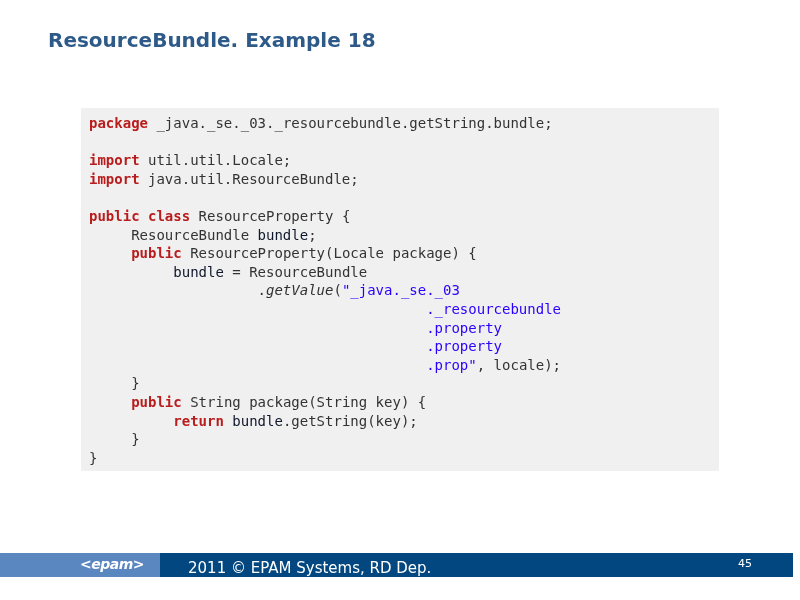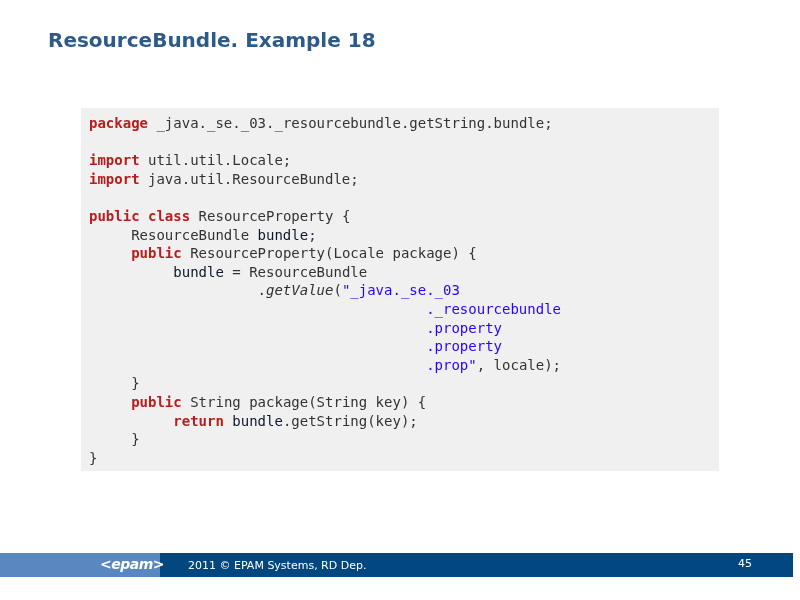--- a/index.html
+++ b/index.html
@@ -6,22 +6,22 @@
   body { width:800px; height:600px; background:#ffffff; position:relative; overflow:hidden; font-family:"DejaVu Sans", sans-serif; }
   .title { position:absolute; left:48px; top:28px; font-size:20px; font-weight:bold; color:#2e5a8a; letter-spacing:0px; margin:0; }
   .code-box { position:absolute; left:81px; top:108px; width:638px; height:363px; background:#f0f0f0; }
   .code { position:absolute; left:8px; top:6px; margin:0; font-family:"DejaVu Sans Mono", monospace; font-size:14px; line-height:18.6px; color:#333333; white-space:pre; }
   .kw { color:#b91c1c; font-weight:bold; }
   .fld { color:#0f172a; }
   .str { color:#2a00ff; }
   .it { font-style:italic; }
   .footer-left { position:absolute; left:0; top:553px; width:160px; height:24px; background:#5b87c0; }
   .footer-right { position:absolute; left:160px; top:553px; width:633px; height:24px; background:#02477f; }
-  .logo { position:absolute; left:80px; top:556px; color:#ffffff; font-weight:bold; font-style:italic; font-size:14px; font-family:"DejaVu Sans", sans-serif; letter-spacing:-0.5px;margin-left:20px; }
-  .copyright { position:absolute; left:188px; top:559px; color:#ffffff; font-size:11px; font-family:"DejaVu Sans", sans-serif; }
+  .logo { position:absolute; left:80px; top:556px; color:#ffffff; font-weight:bold; font-style:italic; font-size:14px; font-family:"DejaVu Sans", sans-serif; letter-spacing:-0.5px; }
+  .copyright { position:absolute; left:188px; top:559px; color:#ffffff; font-size:15px; font-family:"DejaVu Sans", sans-serif; }
   .pagenum { position:absolute; left:738px; top:557px; color:#ffffff; font-size:11px; font-family:"DejaVu Sans", sans-serif; }
 </style>
 </head>
 <body>
 
 <h1 class="title">ResourceBundle. Example 18</h1>
 
 <div class="code-box">
   <pre class="code" id="code"><span><span class="kw">package</span><span> _java._se._03._resourcebundle.getString.bundle;</span></span>
 <span></span>

